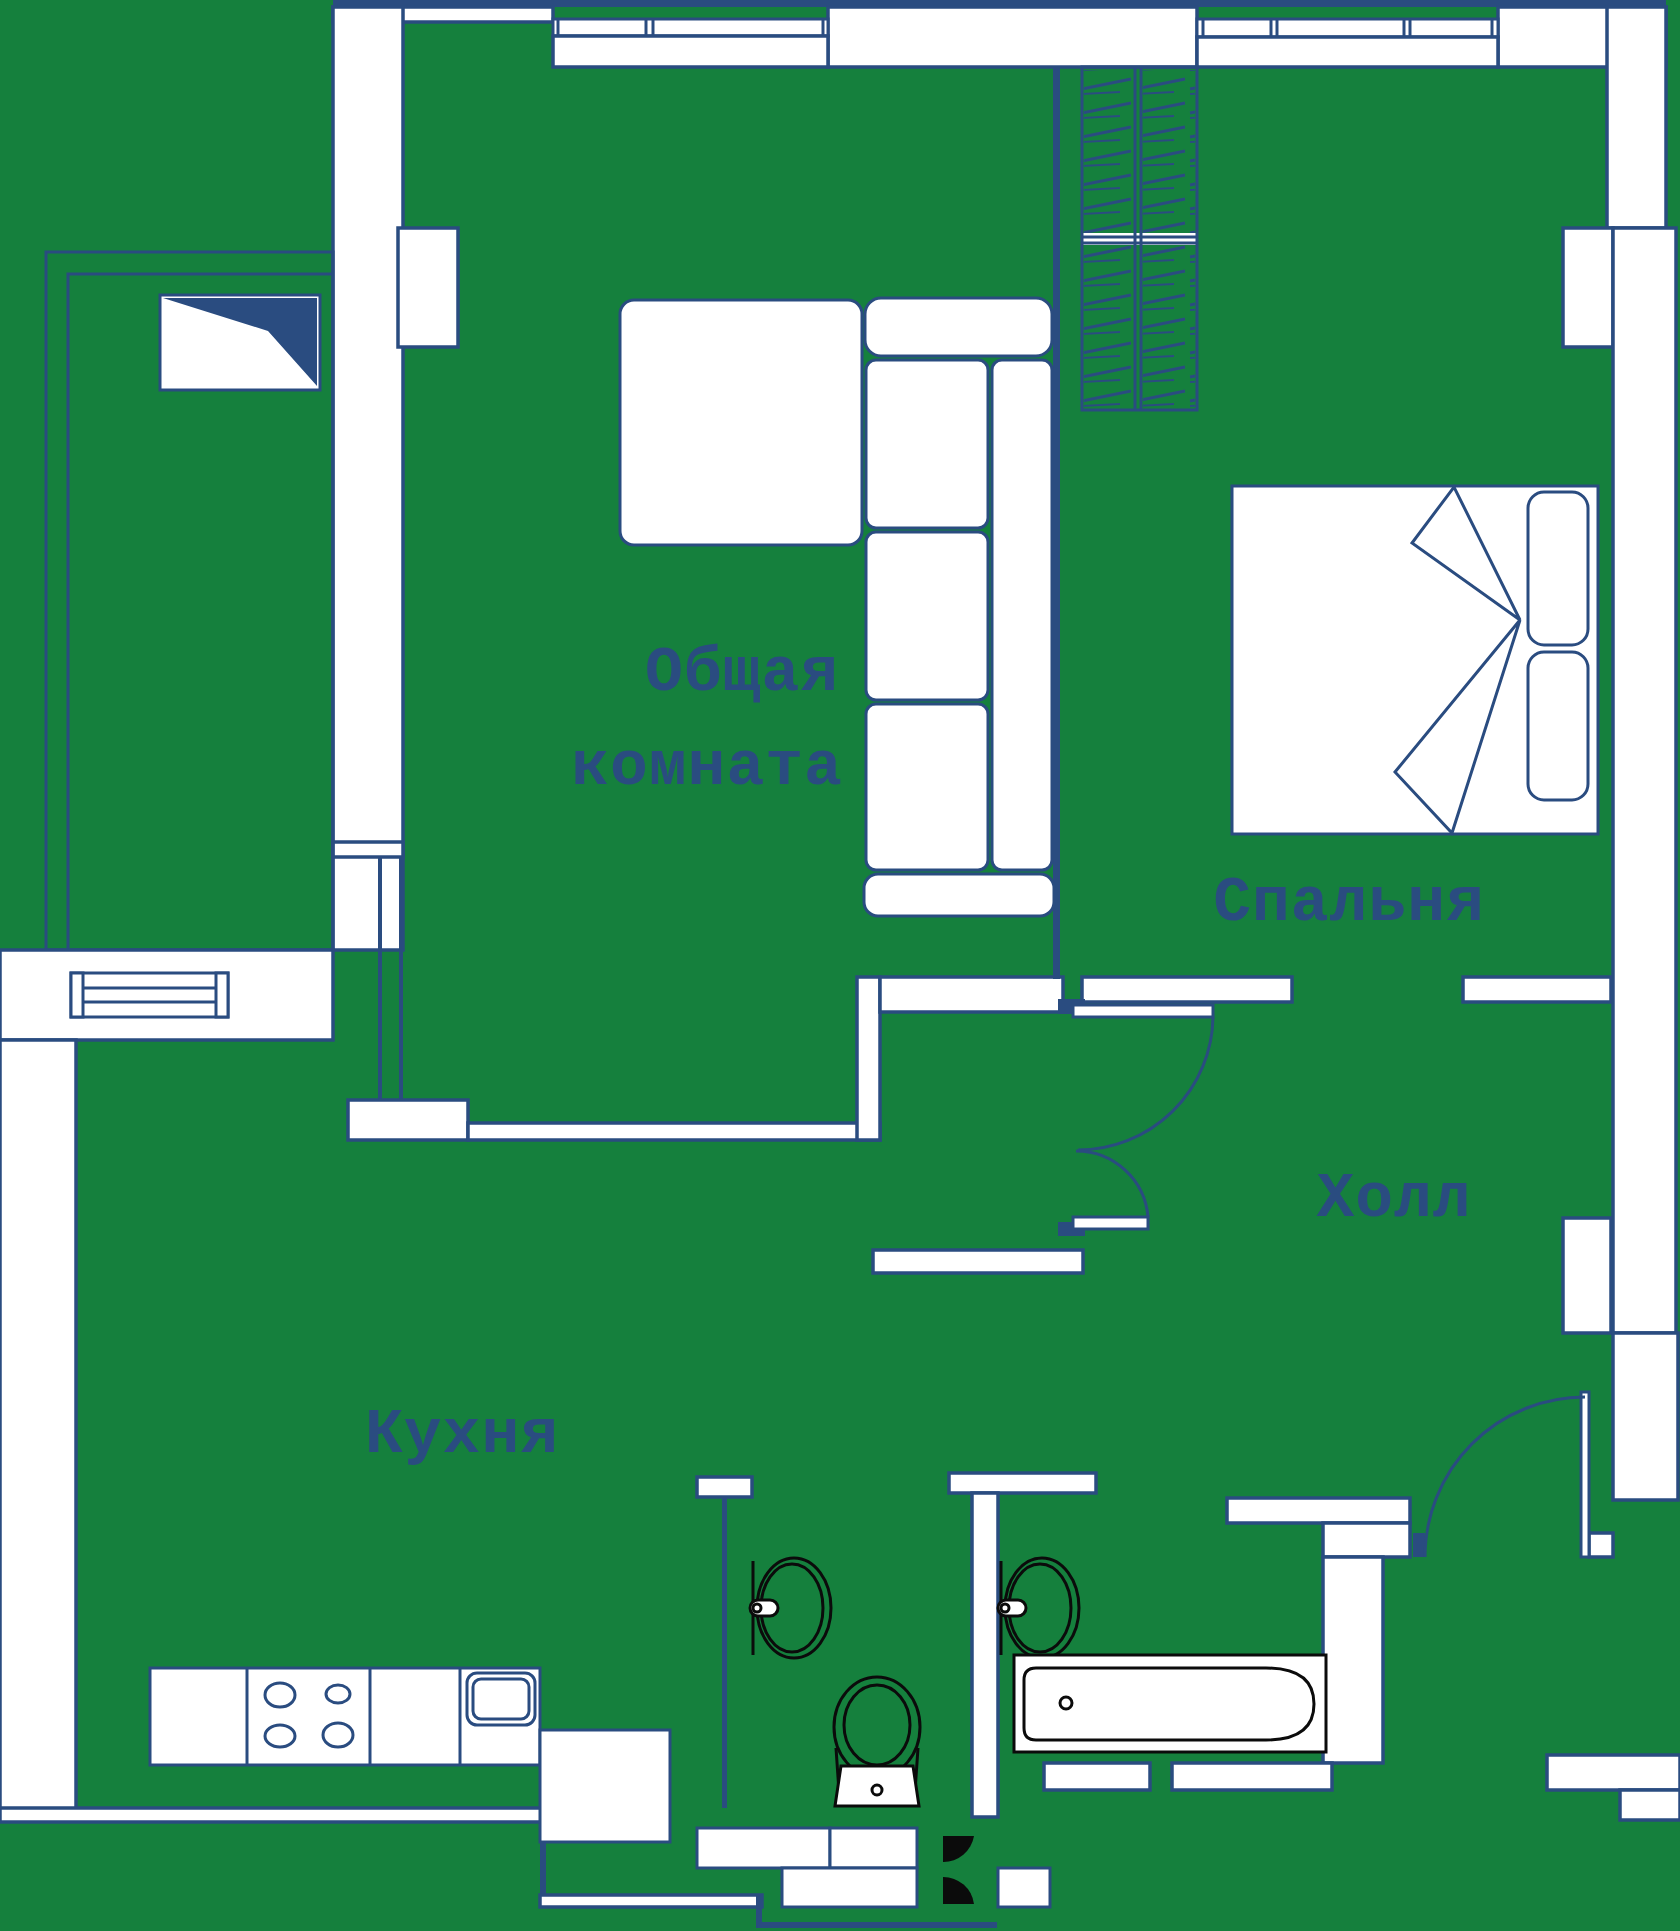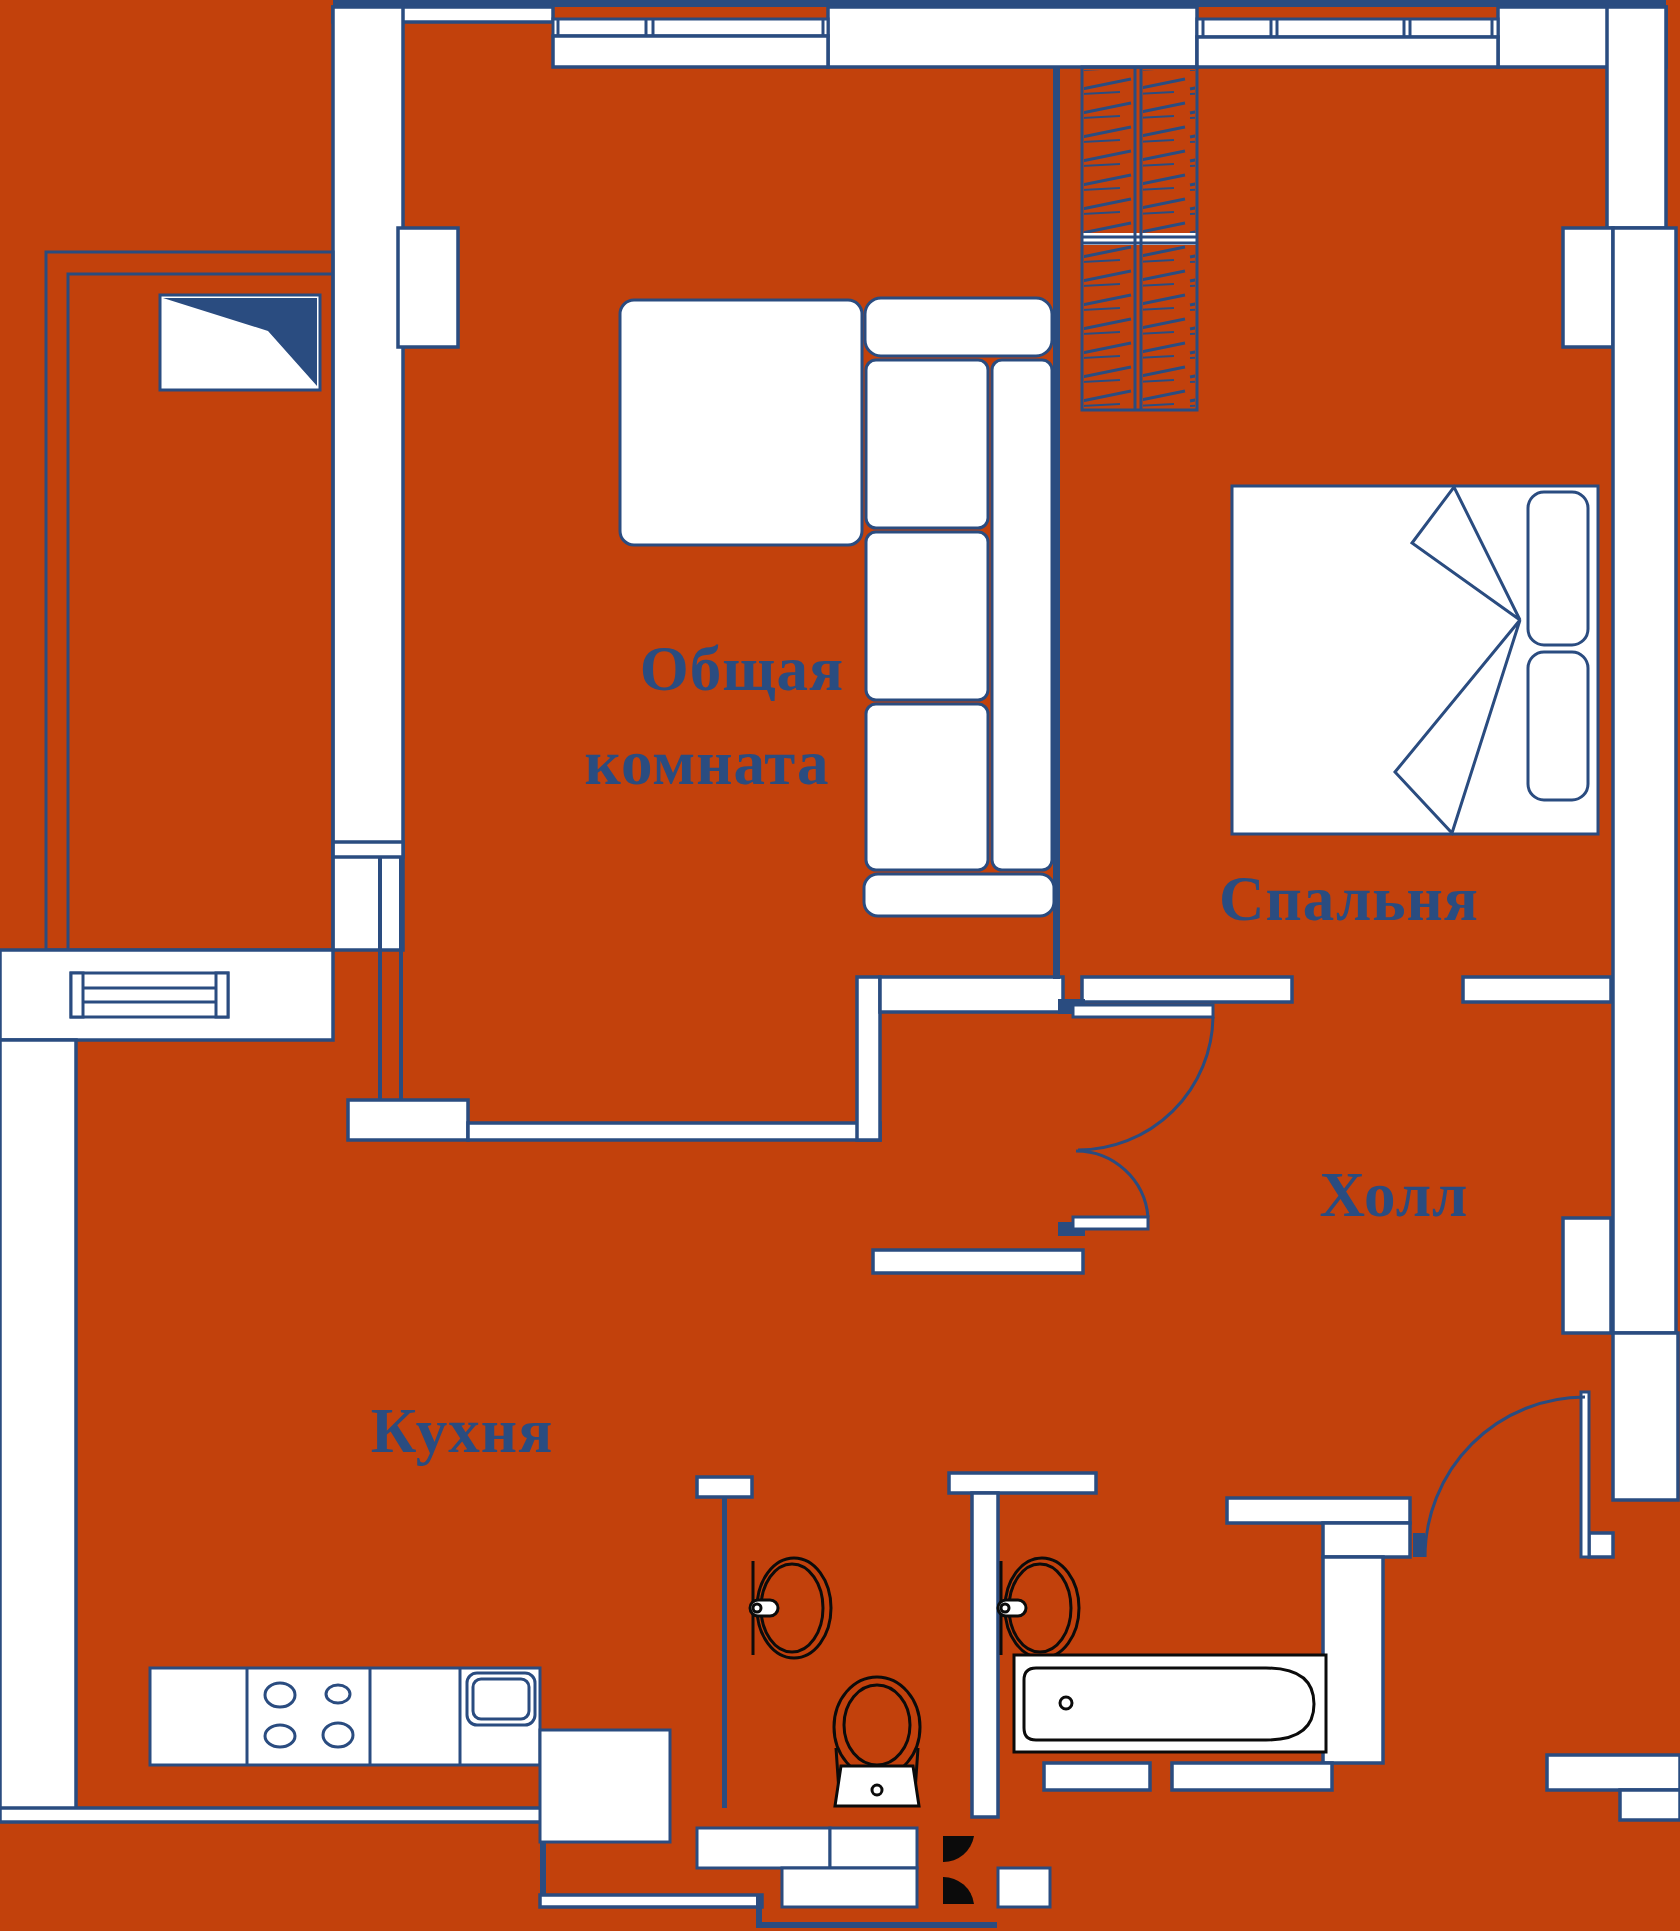--- a/index.html
+++ b/index.html
@@ -1,17 +1,17 @@
 <!DOCTYPE html>
 <html><head>
 <meta charset="utf-8">
 <style>
   html,body{margin:0;padding:0;background:#ffffff;}
-  .page{position:relative;width:1680px;height:1931px;background:#c2410c;overflow:hidden;
-        font-family:Liberation Serif, serif;}
+  .page{position:relative;width:1680px;height:1931px;background:#15803d;overflow:hidden;
+        font-family:Liberation Mono, monospace;}
   svg{position:absolute;left:0;top:0;width:100%;height:100%;}
   
   .w  {fill:#ffffff;stroke:#2a4c80;stroke-width:3.5;}          
   .wf {fill:#2a4c80;stroke:none;}                              
   .b  {fill:none;stroke:#2a4c80;stroke-width:3;}               
   .bw {fill:#ffffff;stroke:#2a4c80;stroke-width:3;}            
   .f  {fill:none;stroke:#0b0b0b;stroke-width:3;}               
   .fw {fill:#ffffff;stroke:#0b0b0b;stroke-width:3;}
   .blk{fill:#0b0b0b;stroke:none;}
   .room-label{fill:#2a4c80;font-weight:600;font-size:63px;letter-spacing:1px;}

